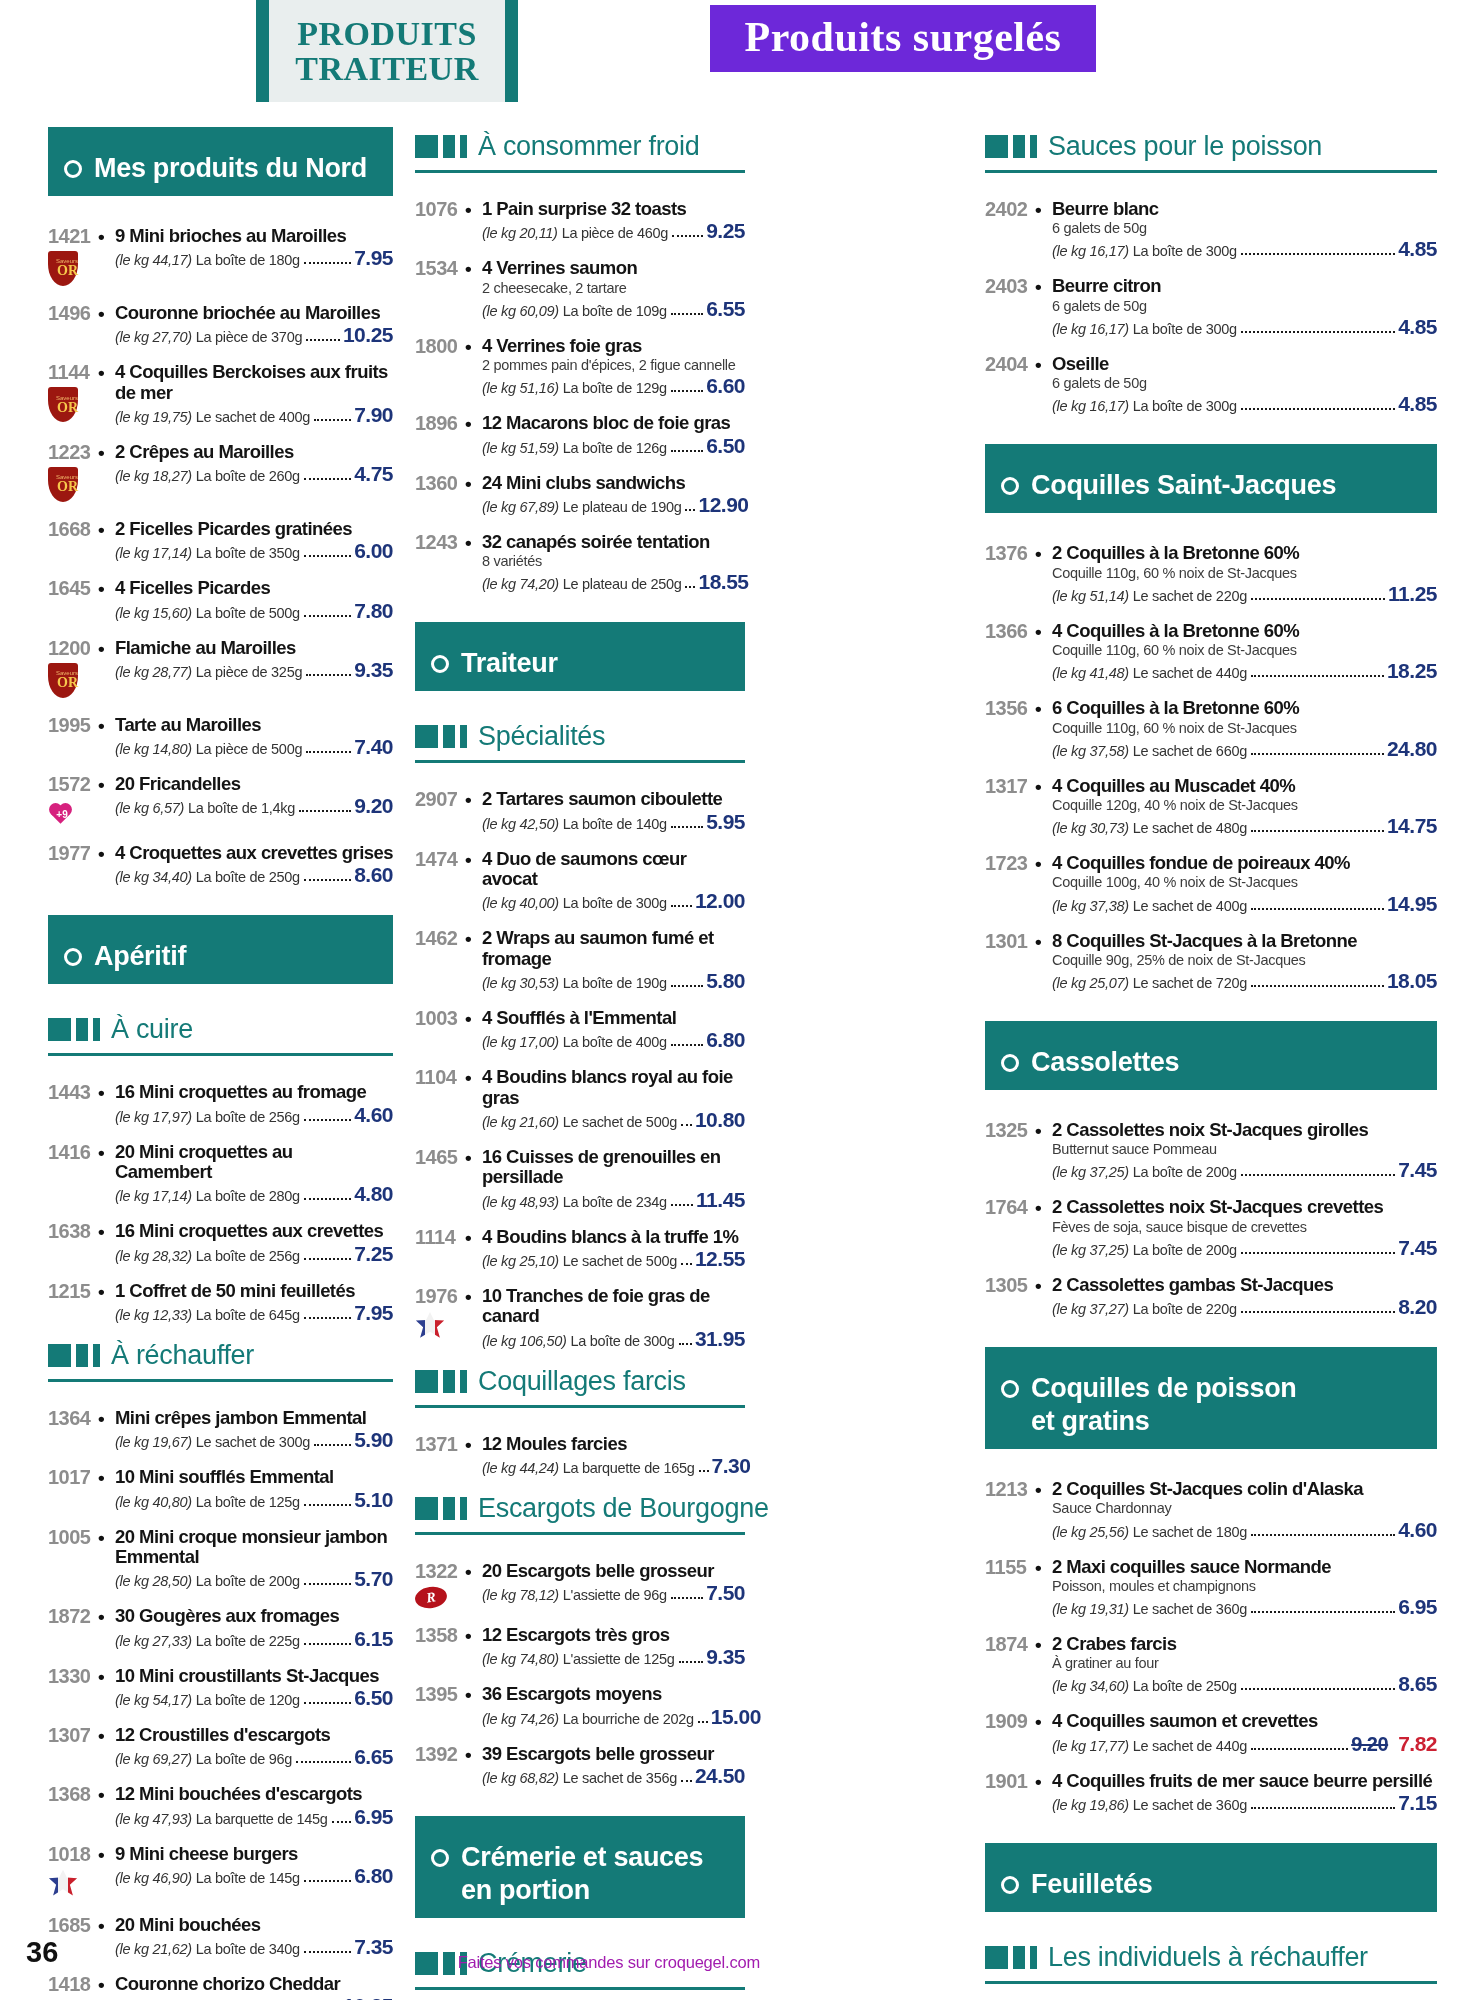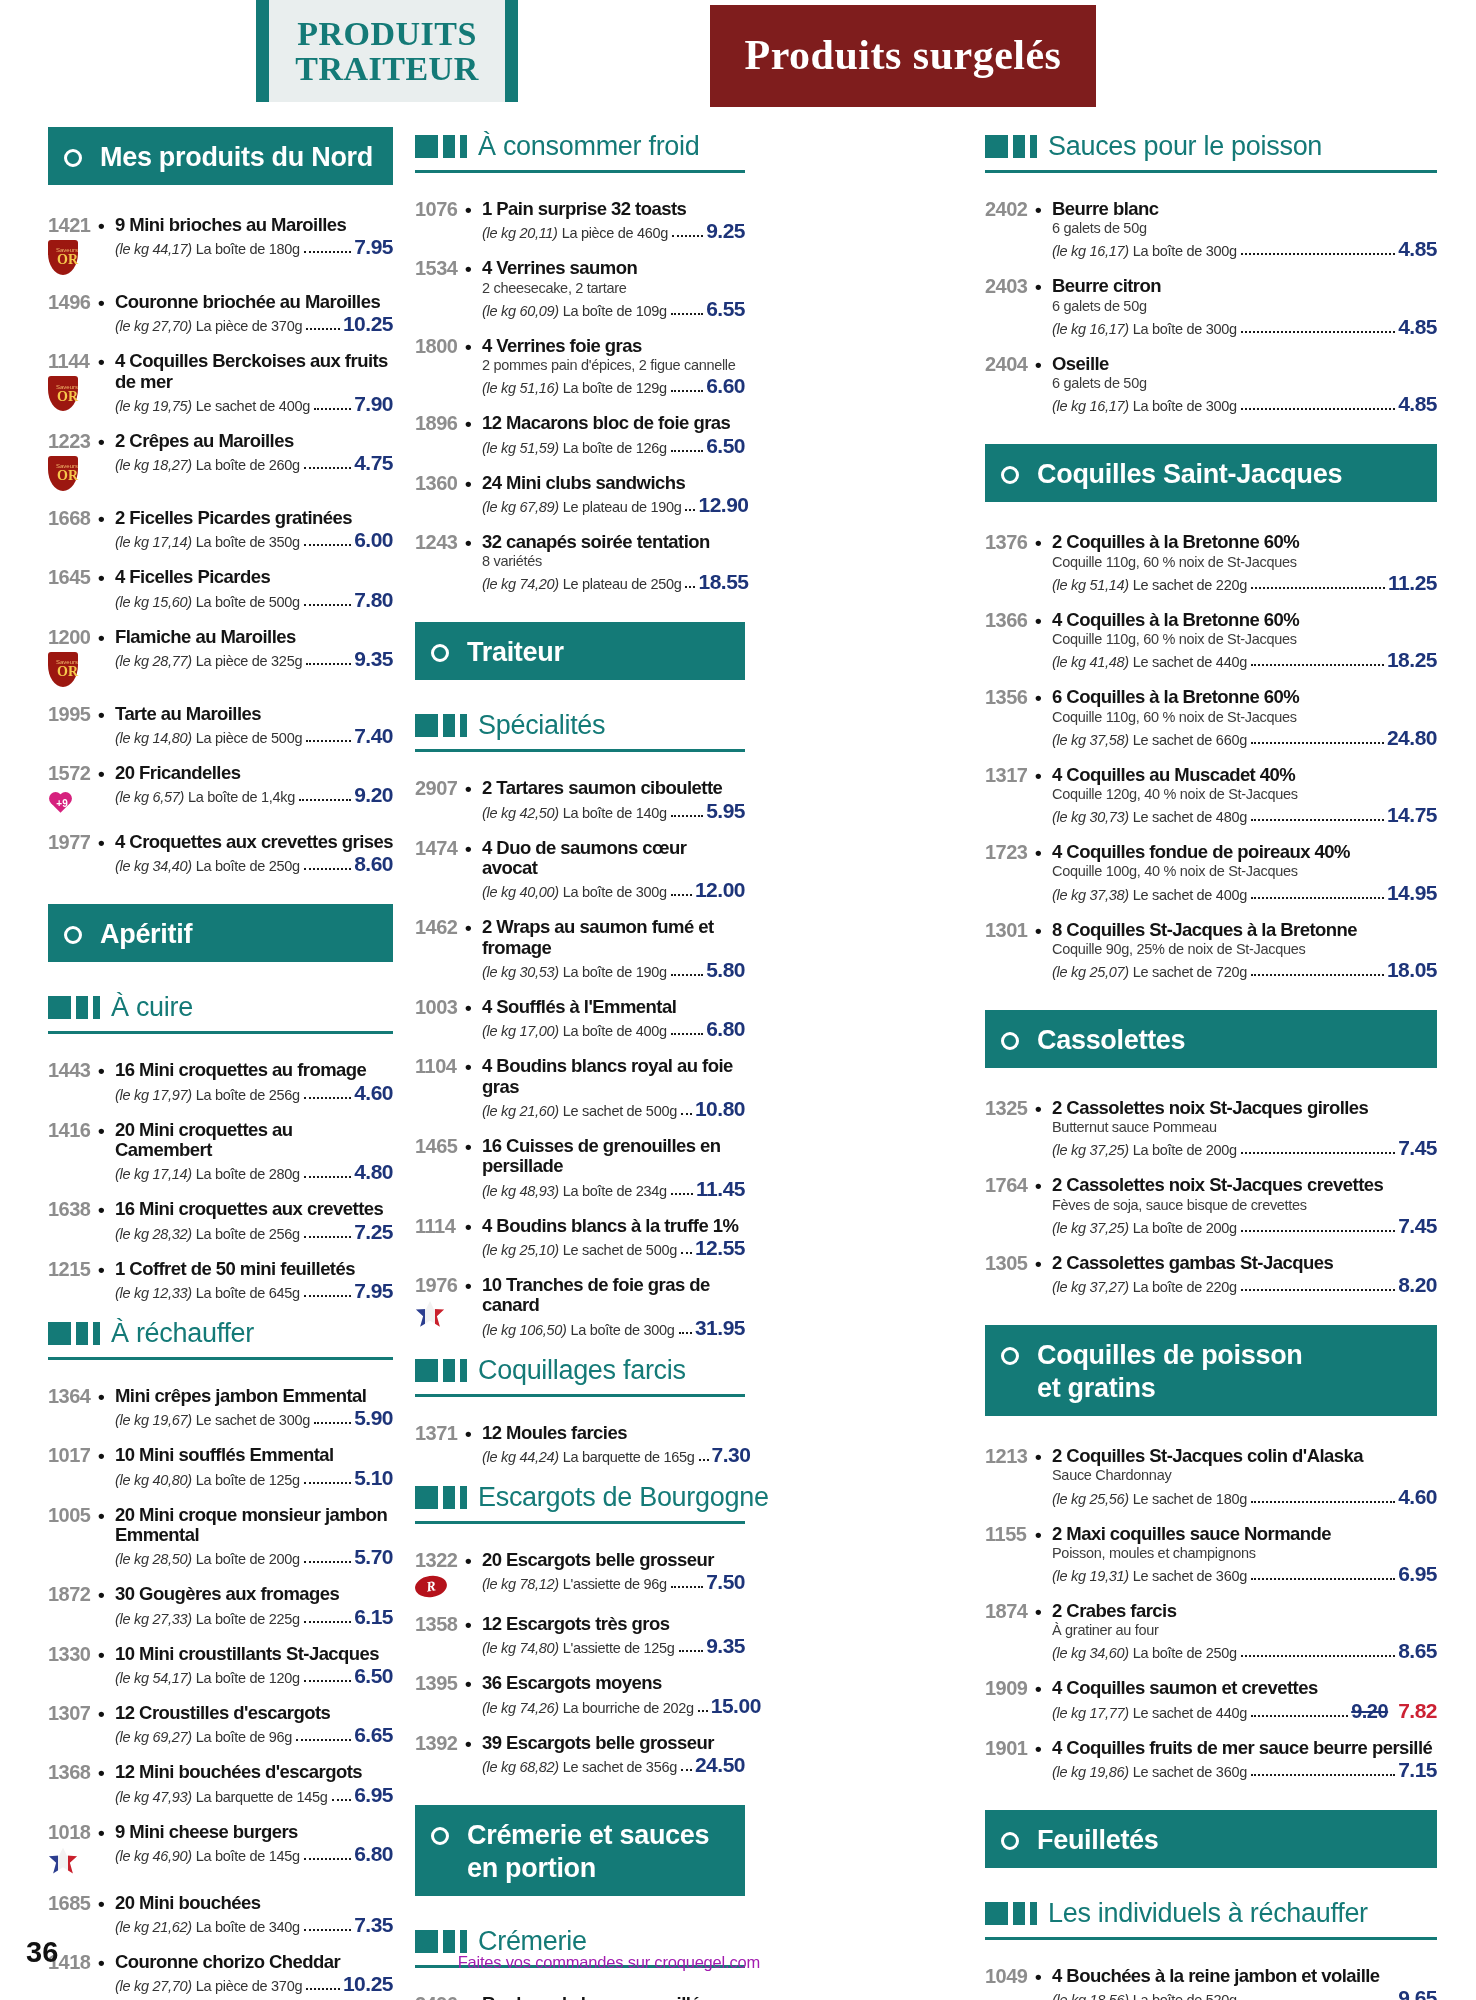--- a/index.html
+++ b/index.html
@@ -5,34 +5,34 @@
   html,body{margin:0;padding:0;background:#fff;}
   .page{position:relative;width:1476px;height:2000px;background:#fff;overflow:hidden;
         font-family:"Liberation Sans",sans-serif;color:#141414;}
 
   
   .hdr-card{position:absolute;left:256px;top:0;width:236px;height:102px;background:#e9eeee;
             border-left:13px solid #147a77;border-right:13px solid #147a77;
             display:flex;align-items:center;justify-content:center;}
   .hdr-card-text{font-family:"Liberation Serif",serif;font-weight:bold;font-size:34px;color:#147a77;
                  line-height:1.04;text-align:center;letter-spacing:.5px;}
-  .hdr-pink{position:absolute;left:710px;top:5px;width:386px;height:102px;background:#7f1d1d;
+  .hdr-pink{position:absolute;left:710px;top:5px;width:386px;height:67px;background:#6d28d9;
             display:flex;align-items:center;justify-content:center;}
   .hdr-pink span{font-family:"Liberation Serif",serif;font-weight:bold;font-size:42px;color:#fff;
                  letter-spacing:.5px;padding-bottom:3px;}
 
   
   .col{position:absolute;top:127px;}
   .col[data-col="0"]{left:48px;width:345px;}
   .col[data-col="1"]{left:415px;width:330px;}
   .col[data-col="2"]{left:985px;width:452px;}
 
   
   .banner{background:#147a77;color:#fff;display:flex;align-items:flex-start;
-          padding:14px 10px 11px 14px;margin:30px 0 30px 0;gap:6px;}
+          padding:25px 10px 11px 14px;margin:30px 0 30px 0;}
   .banner:first-child{margin-top:0;}
   .ban-ring{flex:none;width:12px;height:12px;border:3.5px solid #fff;border-radius:50%;
             margin:8px 12px 0 2px;}
   .ban-label{font-size:27px;font-weight:bold;line-height:1.22;white-space:pre-line;letter-spacing:-.3px;}
 
   
   .subhead{margin:4px 0 26px 0;border-bottom:3px solid #147a77;padding-bottom:8px;}
   .sh-row{display:flex;align-items:center;}
   .sq{background:#147a77;height:23px;margin-right:5px;flex:none;}
   .sq1{width:23px;}.sq2{width:12px;}.sq3{width:7px;margin-right:11px;}

